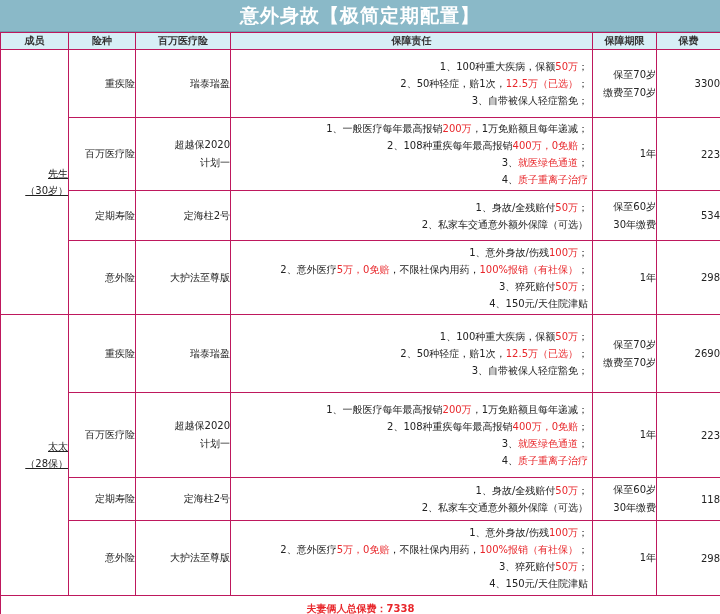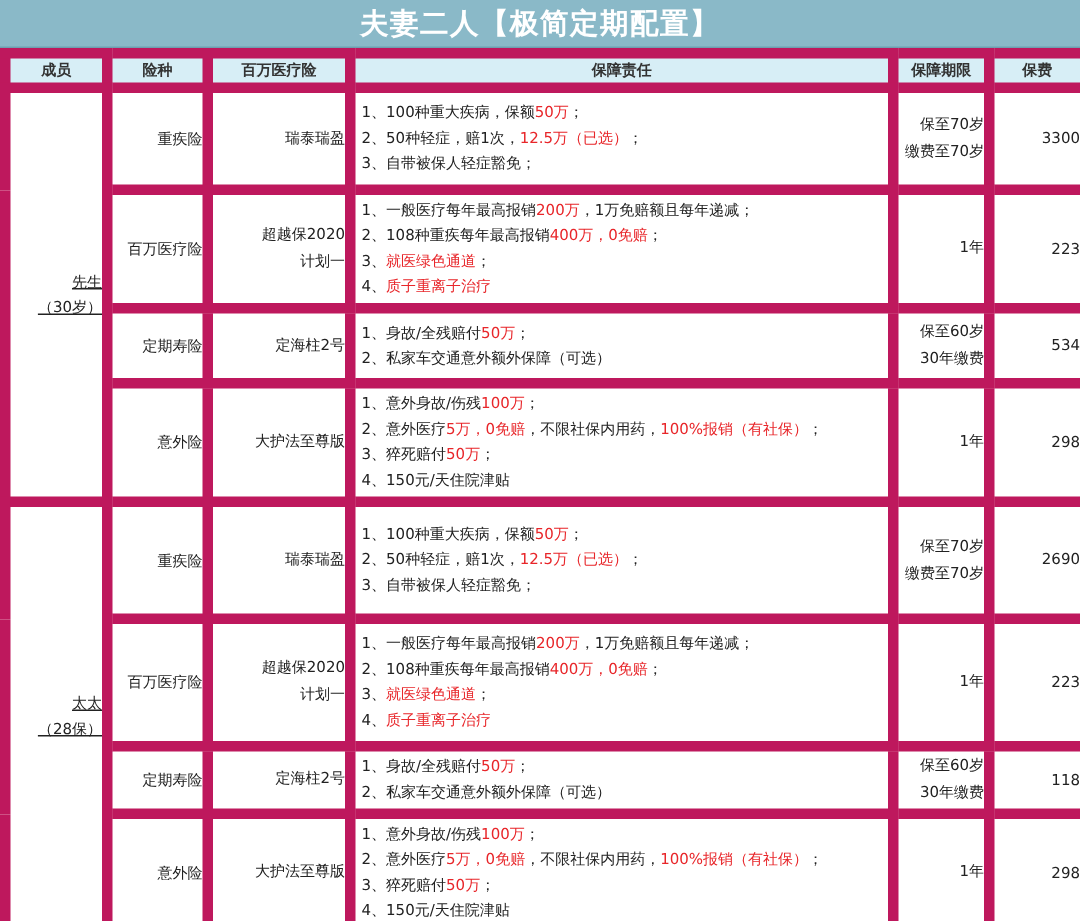--- a/index.html
+++ b/index.html
@@ -4,34 +4,34 @@
 <style>
   html, body { margin:0; padding:0; background:#ffffff; }
   body { width:720px; height:614px; overflow:hidden; font-family:"DejaVu Sans","Liberation Sans",sans-serif; color:#222; }
   .wrap { position:relative; width:720px; height:614px; }
   .title {
     height:31px; background:#8ab9c8; color:#ffffff; font-weight:bold; font-size:19px;
     display:flex; align-items:center; justify-content:center; letter-spacing:1px;
     border-bottom:1px solid #6f9fb0;
   }
   table { border-collapse:collapse; width:720px; table-layout:fixed; }
-  td, th { border:7px solid #be185d; font-size:10px; padding:0; vertical-align:middle; }
+  td, th { border:1px solid #be185d; font-size:10px; padding:0; vertical-align:middle; }
   th { background:#d7eef6; height:16px; font-weight:bold; color:#333; text-align:center; font-size:10px; }
   td.c { text-align:right; }
-  td.duty { padding:2px 4px; line-height:17px; text-align:left; }
+  td.duty { padding:2px 4px; line-height:17px; text-align:right; }
   .red { color:#e8262a; }
   .duty-line { white-space:nowrap; }
   .total { text-align:center; color:#e8262a; font-weight:bold; height:25px; }
   .member { line-height:17px;text-decoration:underline; }
 </style>
 </head>
 <body>
 
 <div class="wrap">
-  <div class="title">夫妻二人【极简定期配置】</div>
+  <div class="title">意外身故【极简定期配置】</div>
   <table>
     <colgroup>
       <col style="width:68px">
         <col style="width:67px">
         <col style="width:95px">
       <col style="width:362px">
         <col style="width:64px">
         <col style="width:64px">
     </colgroup>
     <thead>

